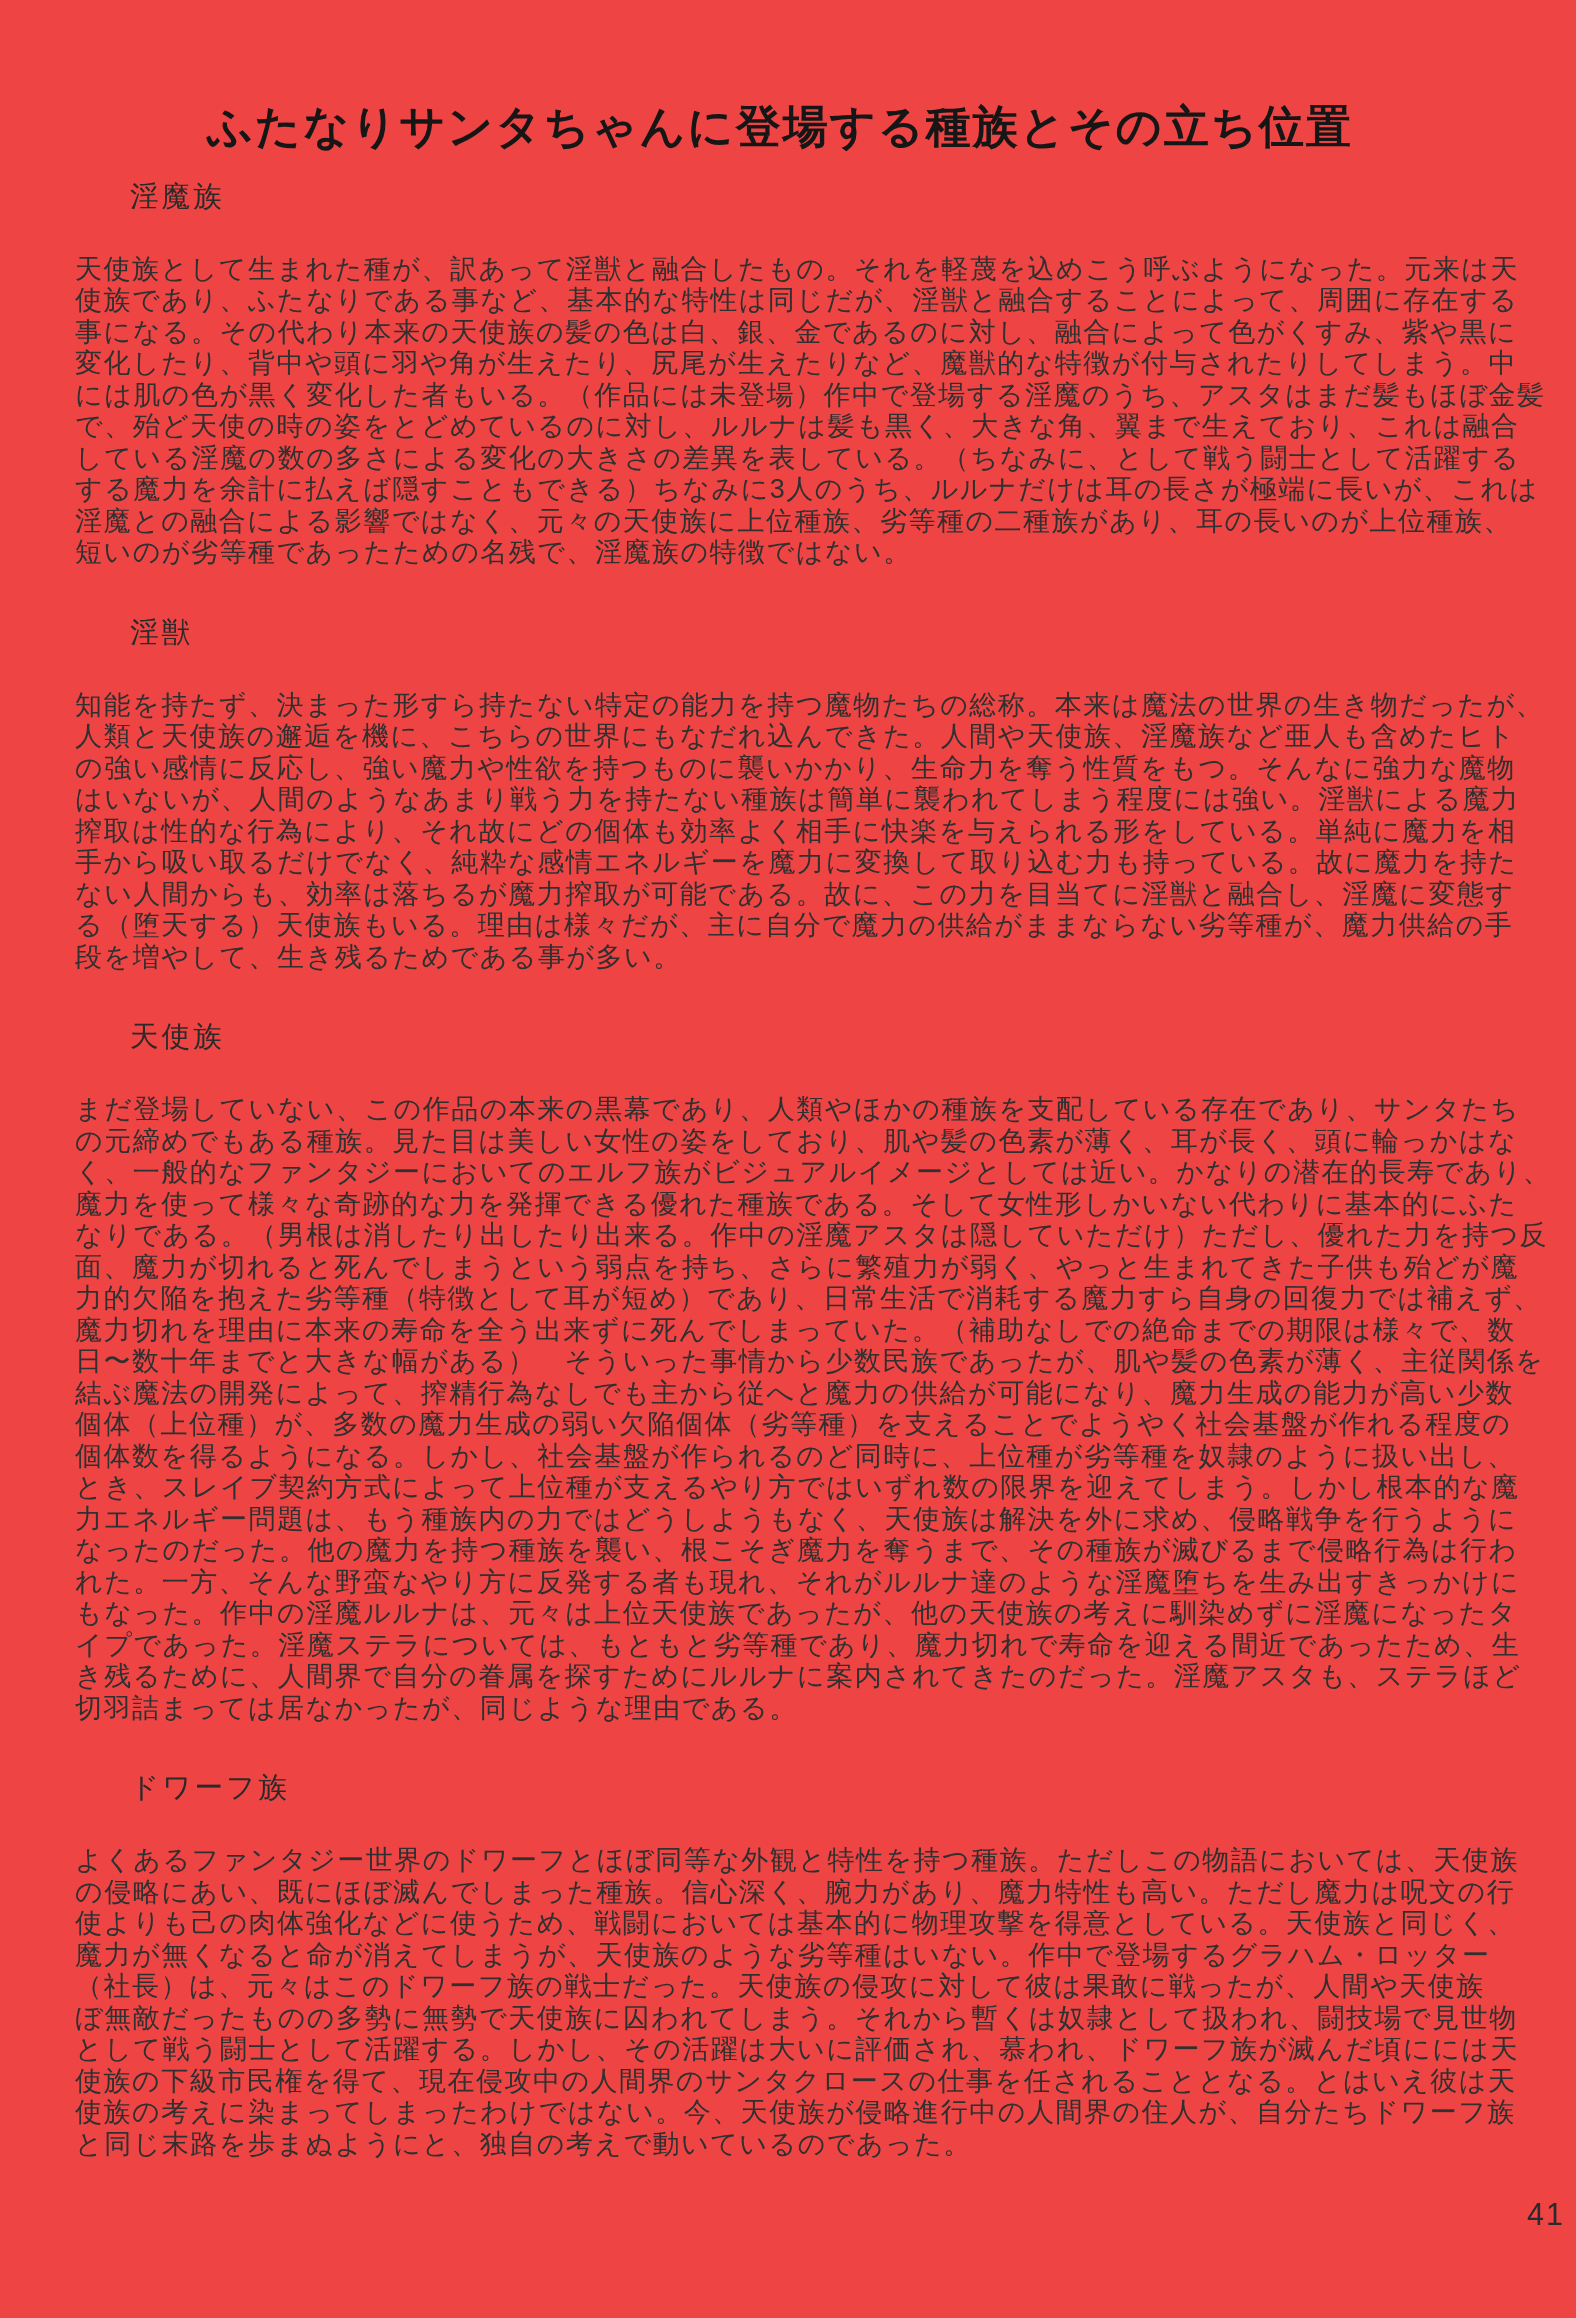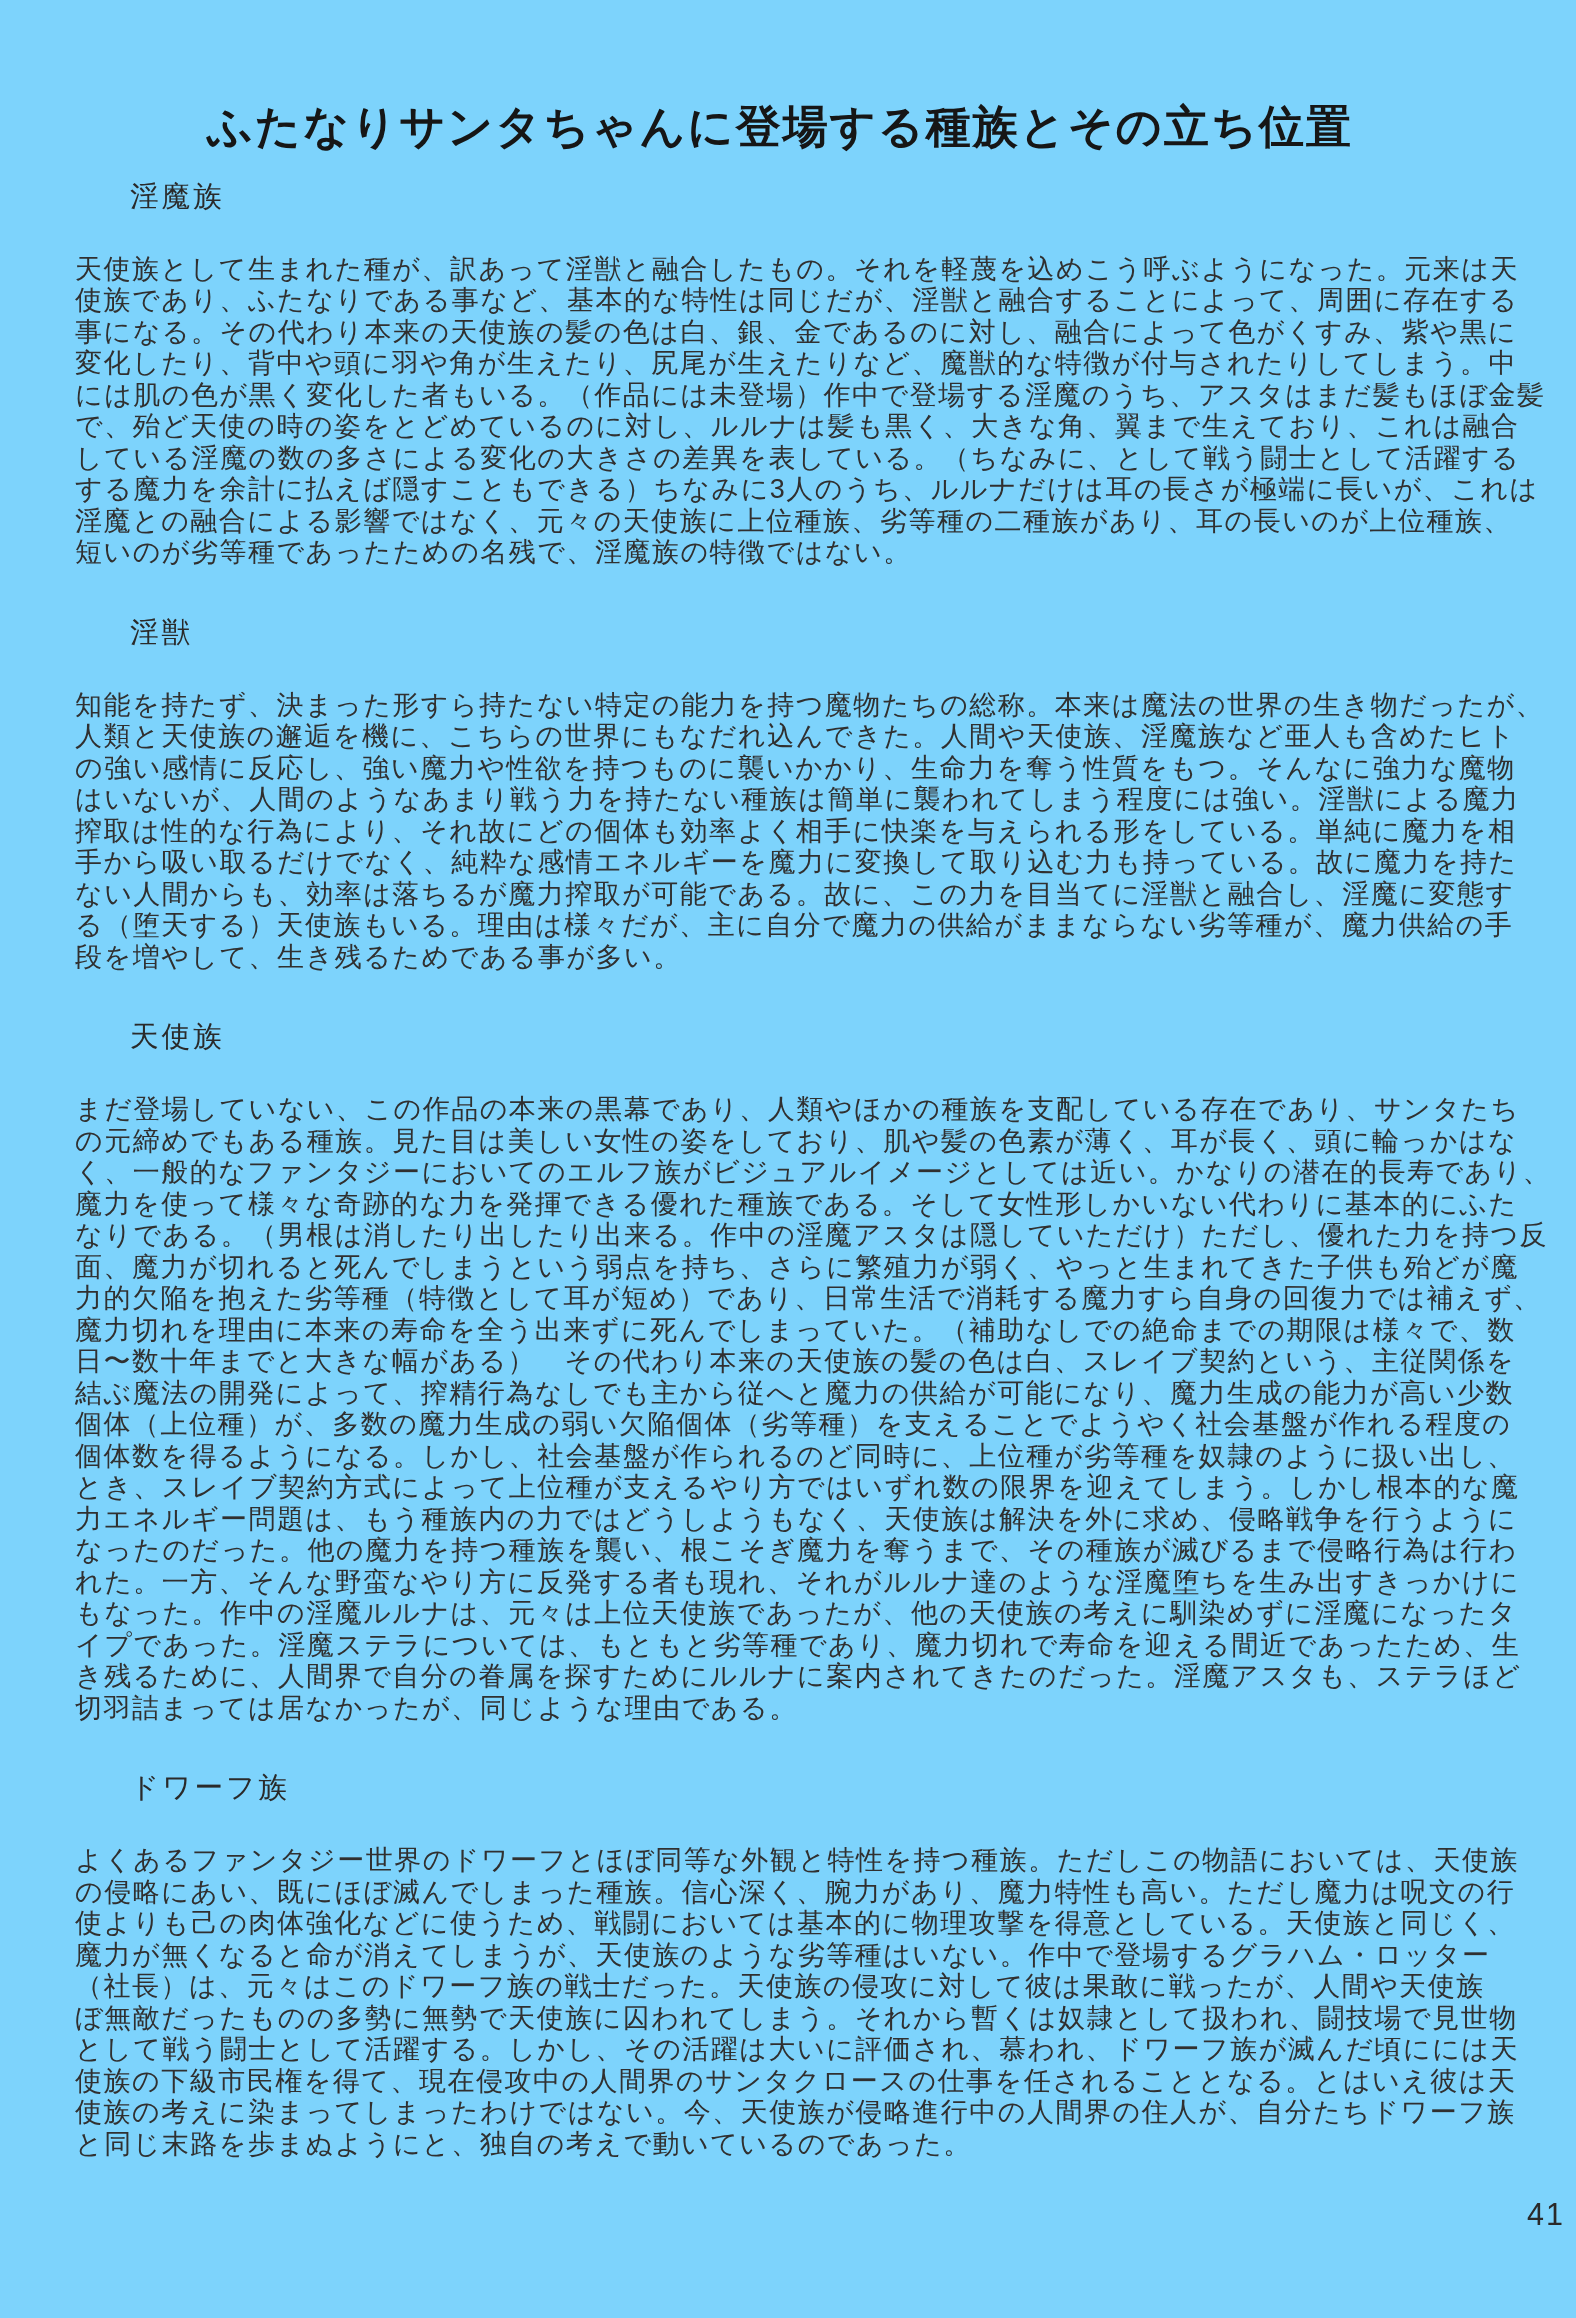--- a/index.html
+++ b/index.html
@@ -5,21 +5,21 @@
   html, body {
     margin: 0;
     padding: 0;
     background: #e8e8e8;
   }
   .page {
     position: relative;
     width: 1576px;
     height: 2319px;
     margin: 0 auto;
-    background: #7dd3fc;
+    background: #ef4444;
     font-family: "Liberation Sans", "DejaVu Sans", sans-serif;
     color: #2e2e2e;
     box-sizing: border-box;
     padding: 97px 91px 0 75px;
     overflow: hidden;
   }
   .doc-title {
     font-size: 45px;
     line-height: 59px;
     font-weight: bold;
@@ -99,21 +99,21 @@
     <div class="section-heading">天使族</div>
     <div class="paragraph">
         <div class="text-line">まだ登場していない、この作品の本来の黒幕であり、人類やほかの種族を支配している存在であり、サンタたち</div>
         <div class="text-line">の元締めでもある種族。見た目は美しい女性の姿をしており、肌や髪の色素が薄く、耳が長く、頭に輪っかはな</div>
         <div class="text-line">く、一般的なファンタジーにおいてのエルフ族がビジュアルイメージとしては近い。かなりの潜在的長寿であり、</div>
         <div class="text-line">魔力を使って様々な奇跡的な力を発揮できる優れた種族である。そして女性形しかいない代わりに基本的にふた</div>
         <div class="text-line">なりである。（男根は消したり出したり出来る。作中の淫魔アスタは隠していただけ）ただし、優れた力を持つ反</div>
         <div class="text-line">面、魔力が切れると死んでしまうという弱点を持ち、さらに繁殖力が弱く、やっと生まれてきた子供も殆どが魔</div>
         <div class="text-line">力的欠陥を抱えた劣等種（特徴として耳が短め）であり、日常生活で消耗する魔力すら自身の回復力では補えず、</div>
         <div class="text-line">魔力切れを理由に本来の寿命を全う出来ずに死んでしまっていた。（補助なしでの絶命までの期限は様々で、数</div>
-        <div class="text-line">日〜数十年までと大きな幅がある）　その代わり本来の天使族の髪の色は白、スレイブ契約という、主従関係を</div>
+        <div class="text-line">日〜数十年までと大きな幅がある）　そういった事情から少数民族であったが、肌や髪の色素が薄く、主従関係を</div>
         <div class="text-line">結ぶ魔法の開発によって、搾精行為なしでも主から従へと魔力の供給が可能になり、魔力生成の能力が高い少数</div>
         <div class="text-line">個体（上位種）が、多数の魔力生成の弱い欠陥個体（劣等種）を支えることでようやく社会基盤が作れる程度の</div>
         <div class="text-line">個体数を得るようになる。しかし、社会基盤が作られるのど同時に、上位種が劣等種を奴隷のように扱い出し、</div>
         <div class="text-line">とき、スレイブ契約方式によって上位種が支えるやり方ではいずれ数の限界を迎えてしまう。しかし根本的な魔</div>
         <div class="text-line">力エネルギー問題は、もう種族内の力ではどうしようもなく、天使族は解決を外に求め、侵略戦争を行うように</div>
         <div class="text-line">なったのだった。他の魔力を持つ種族を襲い、根こそぎ魔力を奪うまで、その種族が滅びるまで侵略行為は行わ</div>
         <div class="text-line">れた。一方、そんな野蛮なやり方に反発する者も現れ、それがルルナ達のような淫魔堕ちを生み出すきっかけに</div>
         <div class="text-line">もなった。作中の淫魔ルルナは、元々は上位天使族であったが、他の天使族の考えに馴染めずに淫魔になったタ</div>
         <div class="text-line">イプであった。淫魔ステラについては、もともと劣等種であり、魔力切れで寿命を迎える間近であったため、生</div>
         <div class="text-line">き残るために、人間界で自分の眷属を探すためにルルナに案内されてきたのだった。淫魔アスタも、ステラほど</div>

